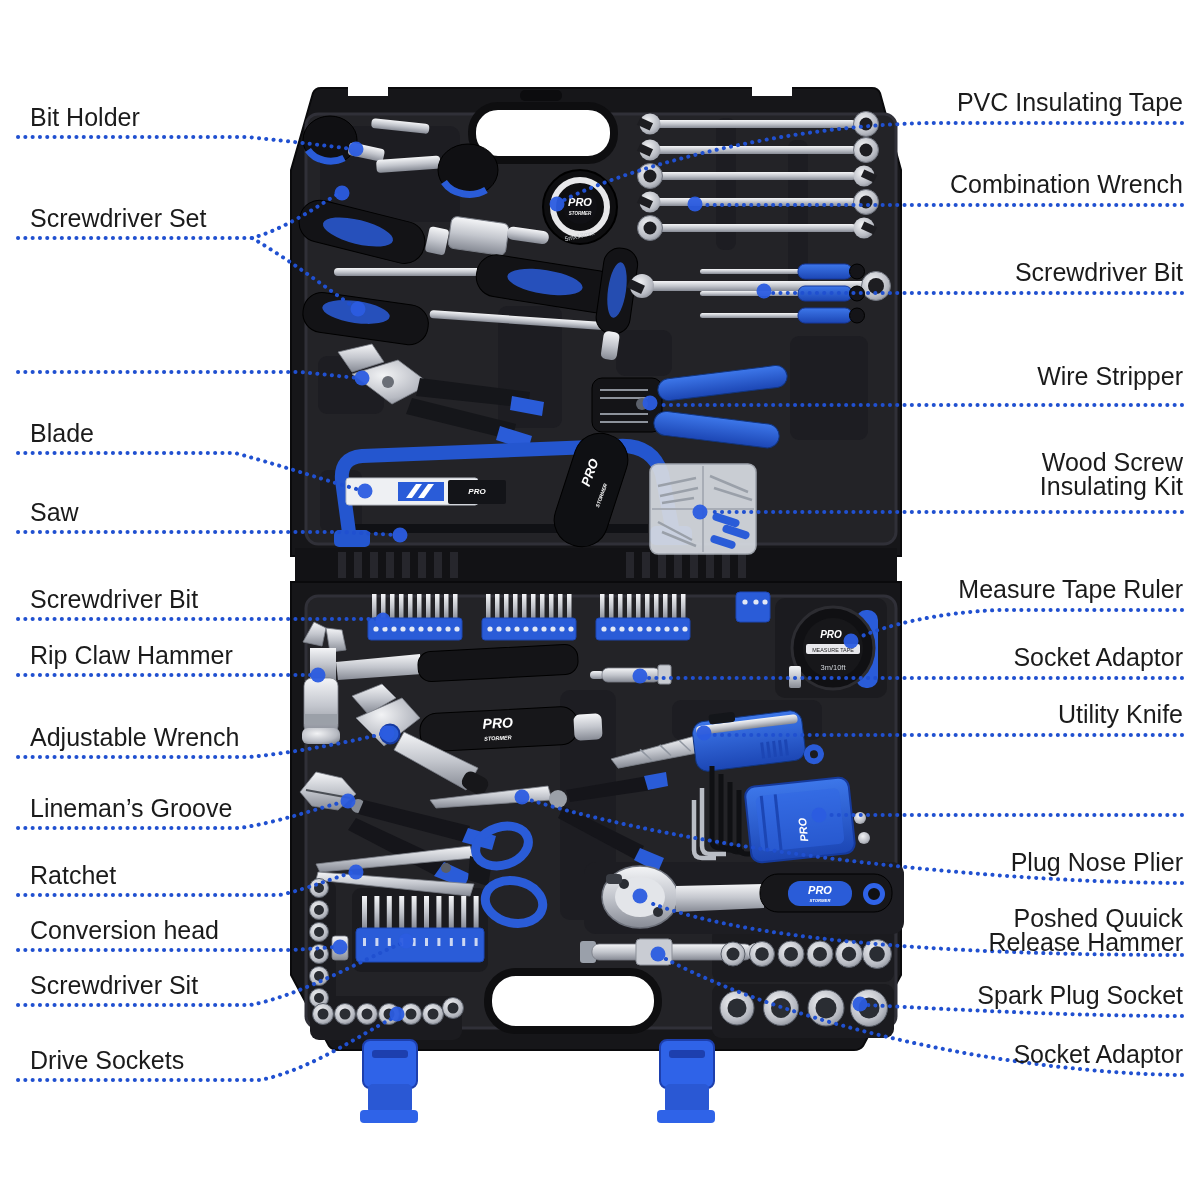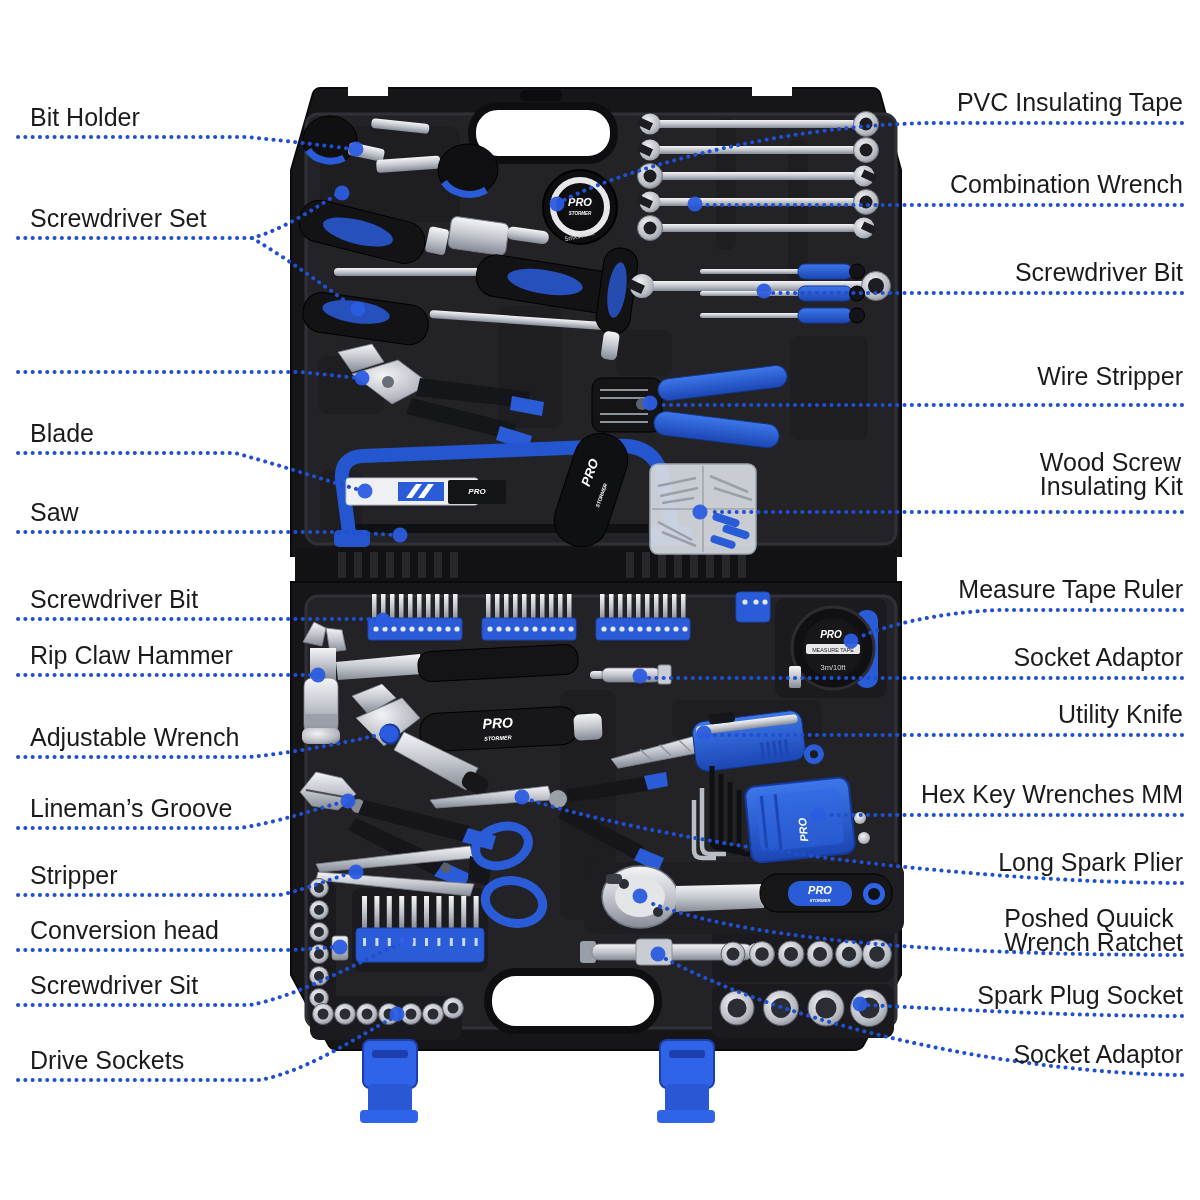--- a/index.html
+++ b/index.html
@@ -1,21 +1,21 @@
 <!DOCTYPE html>
 <html><head>
 <meta charset="utf-8">
 <style>
   html,body{margin:0;padding:0;background:#fff;}
   .stage{position:relative;width:1200px;height:1200px;background:#fff;overflow:hidden;
          font-family:"Liberation Sans",sans-serif;}
   .lbl{position:absolute;font-size:25px;line-height:24px;color:#1b1b1b;white-space:nowrap;}
   .lbl span{display:block;}
   .lbl.left{left:30px;text-align:left;}
-  .lbl.right{right:17px;text-align:left;}
+  .lbl.right{right:17px;text-align:right;}
   svg.scene{position:absolute;left:0;top:0;}
   .leader{fill:none;stroke:#2050d0;stroke-width:4;stroke-linecap:round;stroke-dasharray:0.1 7.2;}
   .dot{fill:#2b5ce0;opacity:.95;}
   text{font-family:"Liberation Sans",sans-serif;}
   .brand{font-style:italic;font-weight:bold;fill:#fff;}
 </style>
 </head>
 <body>
 
 <div class="stage">
@@ -705,21 +705,21 @@
 <div class="lbl left" style="top:643px">
       <span>Rip Claw Hammer</span>
     </div>
 <div class="lbl left" style="top:725px">
       <span>Adjustable Wrench</span>
     </div>
 <div class="lbl left" style="top:796px">
       <span>Lineman’s Groove</span>
     </div>
 <div class="lbl left" style="top:863px">
-      <span>Stripper</span>
+      <span>Ratchet</span>
     </div>
 <div class="lbl left" style="top:918px">
       <span>Conversion head</span>
     </div>
 <div class="lbl left" style="top:973px">
       <span>Screwdriver Sit</span>
     </div>
 <div class="lbl left" style="top:1048px">
       <span>Drive Sockets</span>
     </div>
@@ -742,29 +742,26 @@
     </div>
 <div class="lbl right" style="top:577px">
       <span>Measure Tape Ruler</span>
     </div>
 <div class="lbl right" style="top:645px">
       <span>Socket Adaptor</span>
     </div>
 <div class="lbl right" style="top:702px">
       <span>Utility Knife</span>
     </div>
-<div class="lbl right" style="top:782px">
-      <span>Hex Key Wrenches MM</span>
-    </div>
 <div class="lbl right" style="top:850px">
-      <span>Long Spark Plier</span>
+      <span>Plug Nose Plier</span>
     </div>
 <div class="lbl right" style="top:906px">
       <span>Poshed Quuick</span>
-      <span>Wrench Ratchet</span>
+      <span>Release Hammer</span>
     </div>
 <div class="lbl right" style="top:983px">
       <span>Spark Plug Socket</span>
     </div>
 <div class="lbl right" style="top:1042px">
       <span>Socket Adaptor</span>
     </div>
 
 </div>
 

